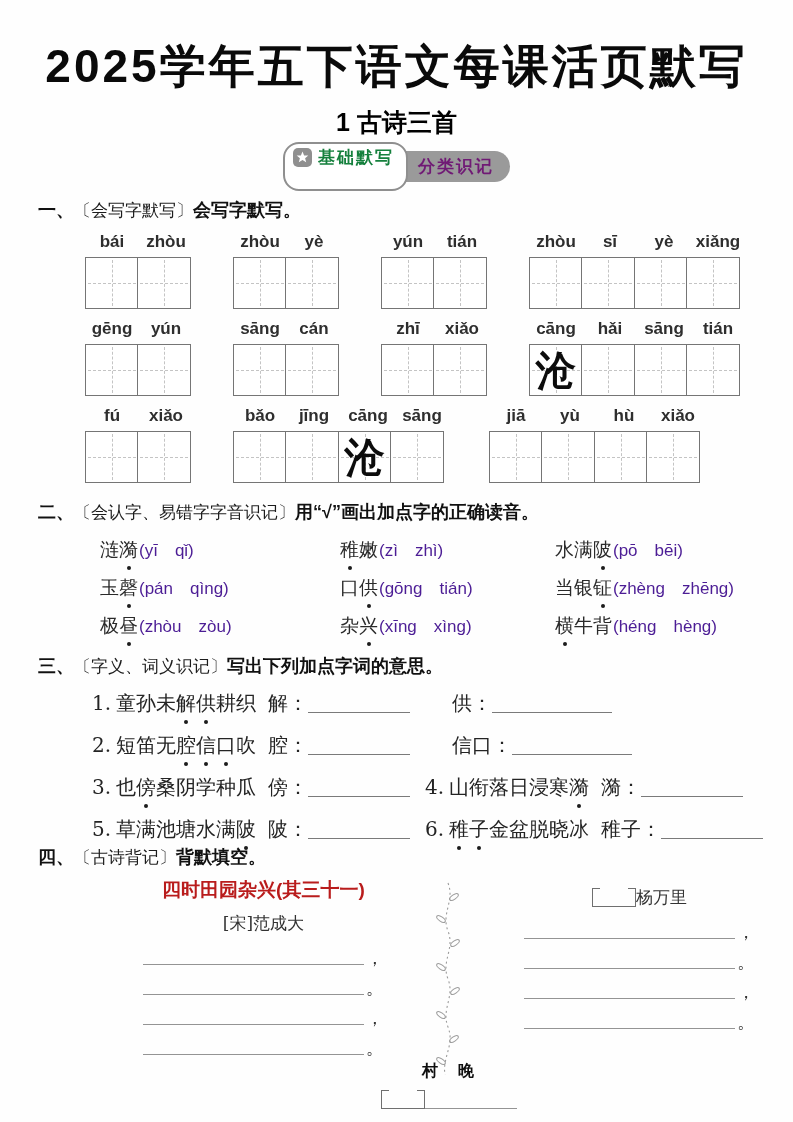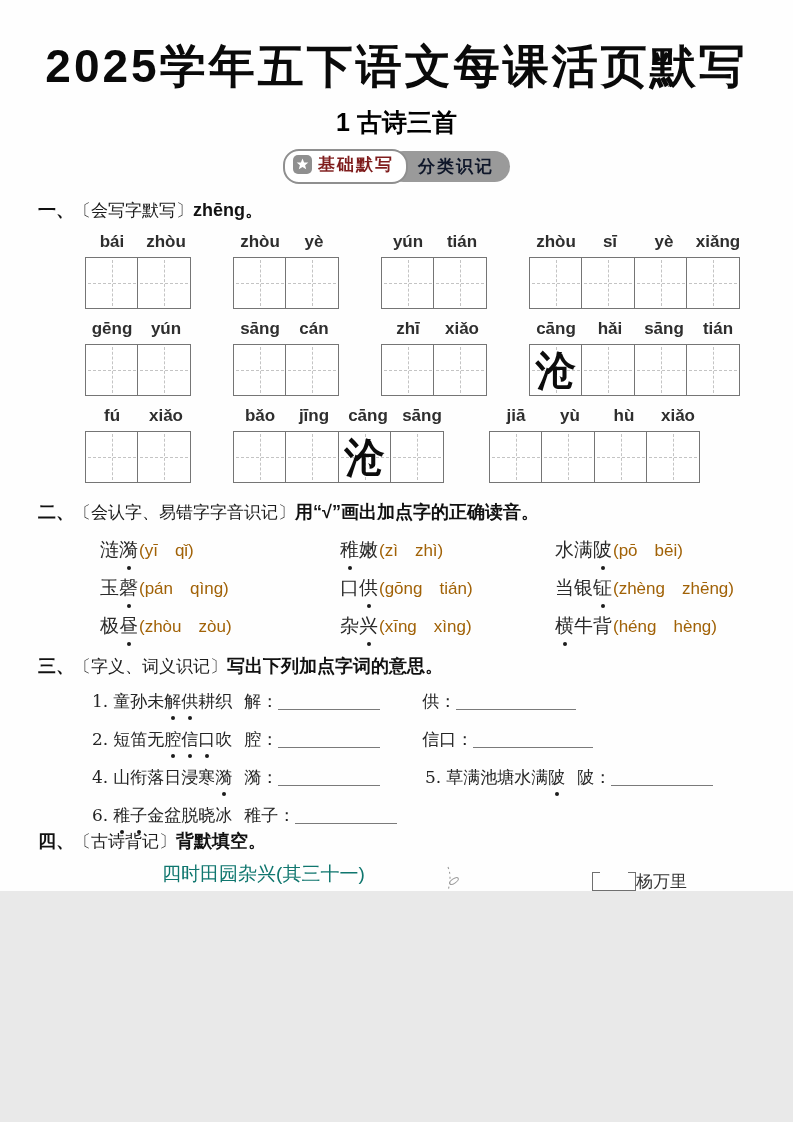--- a/index.html
+++ b/index.html
@@ -1,28 +1,28 @@
 <!DOCTYPE html>
 <html><head>
 <meta charset="utf-8">
 <style>
   html,body{margin:0;padding:0;background:#e9e9e9;}
-  .page{width:793px;height:891px;background:#fefefe;position:relative;overflow:hidden;
+  .page{width:793px;height:1122px;background:#fefefe;position:relative;overflow:hidden;
         font-family:"Liberation Sans",sans-serif;color:#222;margin:0 auto;}
   
   .main-title{margin:0;padding-top:40px;text-align:center;font-size:46px;font-weight:bold;
               letter-spacing:3px;color:#0a0a0a;line-height:1.15;}
   .lesson-title{margin:13px 0 0 0;text-align:center;font-size:25px;font-weight:bold;color:#000000;}
   .badge-wrap{display:flex;justify-content:center;margin-top:12px;height:32px;}
   .badge{position:relative;display:flex;align-items:center;}
-  .badge-right{background:#9a9a9a;color:#0f172a;font-size:17px;font-weight:bold;
+  .badge-right{background:#9a9a9a;color:#701a75;font-size:17px;font-weight:bold;
                border-radius:16px;padding:4px 16px 4px 30px;margin-left:-20px;letter-spacing:2px;}
   .badge-left{position:relative;z-index:2;display:flex;align-items:center;gap:6px;background:#fff;
-              border:2px solid #8f8f8f;border-radius:16px;padding:2px 12px 6px 8px;
-              font-size:17px;font-weight:bold;color:#7f1d1d;letter-spacing:2px;}
+              border:2px solid #8f8f8f;border-radius:16px;padding:2px 12px 20px 8px;
+              font-size:17px;font-weight:bold;color:#15803d;letter-spacing:2px;}
   .badge-icon{width:19px;height:19px;background:#8f8f8f;border-radius:5px;display:flex;
               align-items:center;justify-content:center;}
   
   .section{margin:0 38px;}
   .sec-header{font-size:18px;color:#111;line-height:1.3;}
   .sec-num,.sec-instr{font-weight:bold;}
   .sec-bracket{font-family:"DejaVu Serif",serif;font-weight:normal;font-size:17px;color:#1c1c1c;}
   
   .grid-rows{margin-left:47px;}
   .grid-row{display:flex;gap:40px;margin-top:10px;font-weight:bold;}
@@ -37,37 +37,37 @@
   .cell::after{content:"";position:absolute;top:2px;bottom:2px;left:50%;border-left:1px dashed #c4c4c4;}
   .filled-char{position:absolute;inset:0;display:flex;align-items:center;justify-content:center;
                font-family:"DejaVu Serif",serif;font-size:40px;color:#0c0c0c;z-index:1;}
   
   .s2-grid{display:grid;grid-template-columns:240px 215px auto;margin:12px 0 0 62px;row-gap:12px;}
   .pron-item{white-space:nowrap;}
   .word{font-family:"DejaVu Serif",serif;font-size:19px;color:#2a2a2a;}
   .ch{position:relative;display:inline-block;}
   .dotted::after{content:"";position:absolute;left:50%;transform:translateX(-50%);bottom:-7px;
                  width:4px;height:4px;border-radius:50%;background:#1c1c1c;}
-  .opts{font-size:17px;color:#a16207;margin-left:1px;text-align:center;}
+  .opts{font-size:17px;color:#4c1d95;margin-left:1px;text-align:center;}
   
   .s3-grid{display:grid;grid-template-columns:333px 1fr;margin:12px 0 0 54px;row-gap:15px;
-           font-family:"DejaVu Serif",serif;font-size:17px;color:#242424;}
+           font-family:"DejaVu Serif",serif;font-size:20px;color:#242424;}
   .s3-item{white-space:nowrap;}
   .s3-item.wide{grid-column:1/3;}
   .s3-num{margin-right:5px;}
   .def{margin-left:12px;}
   .def+.def{margin-left:42px;}
   .blank{display:inline-block;width:102px;border-bottom:1px solid #7a7a7a;height:18px;vertical-align:-3px;}
   .s3-item.wide .def+.def .blank{width:120px;}
   
   .s4-body{position:relative;margin:8px 0 0 105px;}
   .poem-cols{display:flex;}
   .poem{width:250px;}
   .poem.right{margin-left:140px;width:240px;}
-  .poem-title{font-size:19px;font-weight:normal;text-align:center;color:#0f766e;}
+  .poem-title{font-size:19px;font-weight:bold;text-align:center;color:#b91c1c;}
   .poem-author{margin-top:9px;text-align:center;font-family:"DejaVu Serif",serif;
                font-size:17px;color:#333;}
   .poem-line{display:flex;align-items:flex-end;margin-top:13px;height:17px;}
   .blank-line{flex:1;border-bottom:1px solid #949494;height:100%;}
   .punct{font-family:"DejaVu Serif",serif;font-size:18px;color:#333;line-height:14px;margin-left:2px;}
   .bracket-box{display:inline-block;width:42px;height:18px;border:1.5px solid #6f6f6f;border-top:none;
                position:relative;vertical-align:-4px;}
   .bracket-box::before,.bracket-box::after{content:"";position:absolute;top:0;width:7px;
                border-top:1.5px solid #6f6f6f;}
   .bracket-box::before{left:0;} .bracket-box::after{right:0;}
@@ -95,21 +95,21 @@
           </svg>
         </span>
         <span>基础默写</span>
       </span>
       <span class="badge-right">分类识记</span>
     </div>
   </div>
 
   <div class="section" style="margin-top:16px;">
     <div class="sec-header">
-      <span class="sec-num">一、</span><span class="sec-bracket">〔会写字默写〕</span><span class="sec-instr">zhēng。</span>
+      <span class="sec-num">一、</span><span class="sec-bracket">〔会写字默写〕</span><span class="sec-instr">会写字默写。</span>
     </div>
     <div class="grid-rows">
         <div class="grid-row">
           <div class="grid-group">
             <div class="pinyin-row">
               <span class="pinyin">bái</span>
               <span class="pinyin">zhòu</span>
             </div>
             <div class="cell-row">
               <div class="cell"></div>
@@ -261,20 +261,21 @@
       </div>
   </div>
 
   <div class="section" style="margin-top:16px;">
     <div class="sec-header">
       <span class="sec-num">三、</span><span class="sec-bracket">〔字义、词义识记〕</span><span class="sec-instr">写出下列加点字词的意思。</span>
     </div>
     <div class="s3-grid">
         <div class="s3-item wide"><span class="s3-num">1.</span><span class="sentence"><span class="ch">童</span><span class="ch">孙</span><span class="ch">未</span><span class="ch dotted">解</span><span class="ch dotted">供</span><span class="ch">耕</span><span class="ch">织</span></span><span class="def"><span class="def-label">解：</span><span class="blank"></span></span><span class="def"><span class="def-label">供：</span><span class="blank"></span></span></div>
         <div class="s3-item wide"><span class="s3-num">2.</span><span class="sentence"><span class="ch">短</span><span class="ch">笛</span><span class="ch">无</span><span class="ch dotted">腔</span><span class="ch dotted">信</span><span class="ch dotted">口</span><span class="ch">吹</span></span><span class="def"><span class="def-label">腔：</span><span class="blank"></span></span><span class="def"><span class="def-label">信口：</span><span class="blank"></span></span></div>
+        <div class="s3-item"><span class="s3-num">3.</span><span class="sentence"><span class="ch">也</span><span class="ch dotted">傍</span><span class="ch">桑</span><span class="ch">阴</span><span class="ch">学</span><span class="ch">种</span><span class="ch">瓜</span></span><span class="def"><span class="def-label">傍：</span><span class="blank"></span></span></div>
         <div class="s3-item"><span class="s3-num">4.</span><span class="sentence"><span class="ch">山</span><span class="ch">衔</span><span class="ch">落</span><span class="ch">日</span><span class="ch">浸</span><span class="ch">寒</span><span class="ch dotted">漪</span></span><span class="def"><span class="def-label">漪：</span><span class="blank"></span></span></div>
         <div class="s3-item"><span class="s3-num">5.</span><span class="sentence"><span class="ch">草</span><span class="ch">满</span><span class="ch">池</span><span class="ch">塘</span><span class="ch">水</span><span class="ch">满</span><span class="ch dotted">陂</span></span><span class="def"><span class="def-label">陂：</span><span class="blank"></span></span></div>
         <div class="s3-item"><span class="s3-num">6.</span><span class="sentence"><span class="ch dotted">稚</span><span class="ch dotted">子</span><span class="ch">金</span><span class="ch">盆</span><span class="ch">脱</span><span class="ch">晓</span><span class="ch">冰</span></span><span class="def"><span class="def-label">稚子：</span><span class="blank"></span></span></div>
       </div>
   </div>
 
   <div class="section" style="margin-top:3px;">
     <div class="sec-header">
       <span class="sec-num">四、</span><span class="sec-bracket">〔古诗背记〕</span><span class="sec-instr">背默填空。</span>
     </div>

